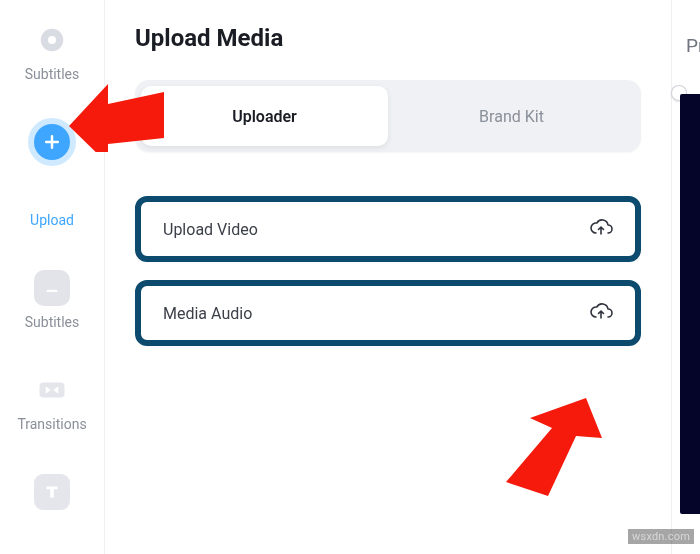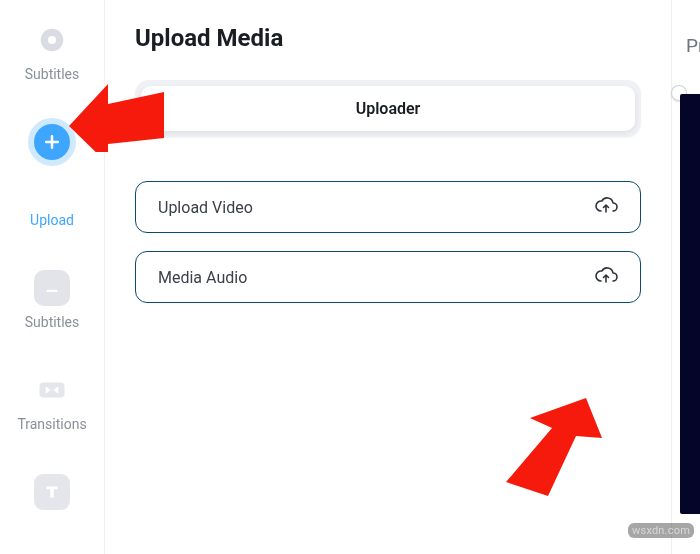--- a/index.html
+++ b/index.html
@@ -62,21 +62,21 @@
       font-size: 24px;
       font-weight: 700;
       color: #1a1d24;
       margin-bottom: 28px;
     }
     .tab-switch {
       display: flex;
       background: #eff1f5;
       border-radius: 14px;
       padding: 6px;
-      height: 57px;
+      height: 72px;
       box-shadow: 0 1px 2px rgba(0,0,0,0.04);
     }
     .tab {
       flex: 1;
       border-radius: 10px;
       display: flex;
       align-items: center;
       justify-content: center;
       font-size: 16px;
       color: #8a8f99;
@@ -88,23 +88,23 @@
       font-weight: 600;
       box-shadow: 0 2px 6px rgba(0,0,0,0.08);
     }
     .options {
       margin-top: 44px;
       display: flex;
       flex-direction: column;
       gap: 18px;
     }
     .upload-card {
-      border: 1px solid #0c4a6e;
+      border: 6px solid #0c4a6e;
       border-radius: 12px;
-      height: 52px;
+      height: 66px;
       display: flex;
       align-items: center;
       justify-content: space-between;
       padding: 0 22px;
       cursor: pointer;
       box-shadow: 0 1px 3px rgba(0,0,0,0.03);
     }
     .upload-label {
       font-size: 16px;
       color: #3b3f48;
@@ -138,26 +138,26 @@
       left: 0px;
       width: 14px;
       height: 14px;
       background: #fff;
       border-radius: 50%;
       box-shadow: 0 0 0 1px #d0d3da, 0 1px 3px rgba(0,0,0,0.25);
     }
     .watermark {
       position: absolute;
       right: 6px;
-      bottom: 16px;
+      bottom: 10px;
       font-size: 11px;
       color: rgba(255,255,255,0.55);
       background: rgba(0,0,0,0.35);
       padding: 1px 4px;
-      border-radius: 6px;
+      border-radius: 0;
       letter-spacing: .2px;
     }
     .arrow {
       position: absolute;
       pointer-events: none;
     }
   </style>
 </head>
 <body>
 
@@ -211,20 +211,21 @@
       </div>
     </div>
 
   </div>
 
   <div class="main">
     <h1 class="page-title">Upload Media</h1>
 
     <div class="tab-switch">
       <div class="tab active">Uploader</div>
+      <div class="tab">Brand Kit</div>
     </div>
 
     <div class="options">
 
       <div class="upload-card">
         <span class="upload-label">Upload Video</span>
         <span class="cloud-icon">
           <svg width="24" height="24" viewBox="0 0 24 24" fill="none">
             <path d="M7 18a5 5 0 1 1 .8-9.94A6 6 0 0 1 19 10a4 4 0 0 1 0 8" stroke="#2f333c" stroke-width="1.6" stroke-linecap="round" stroke-linejoin="round"></path>
             <path d="M12 12v7m0-7l-2.5 2.5M12 12l2.5 2.5" stroke="#2f333c" stroke-width="1.6" stroke-linecap="round" stroke-linejoin="round"></path>

